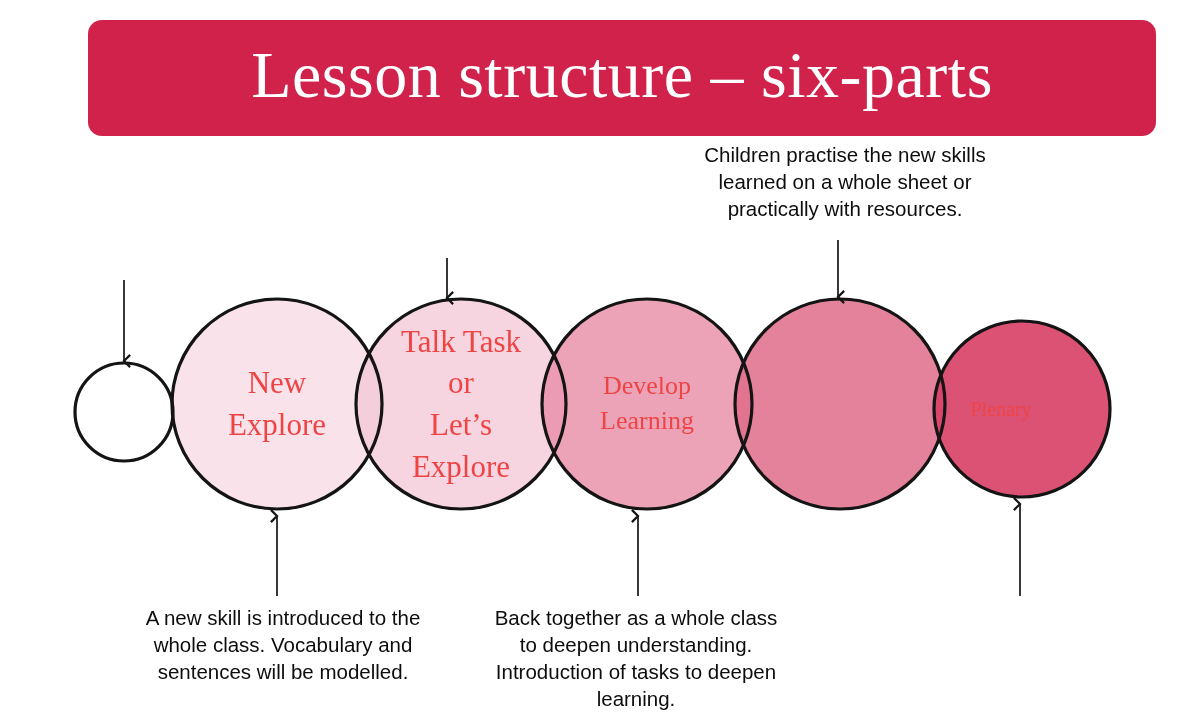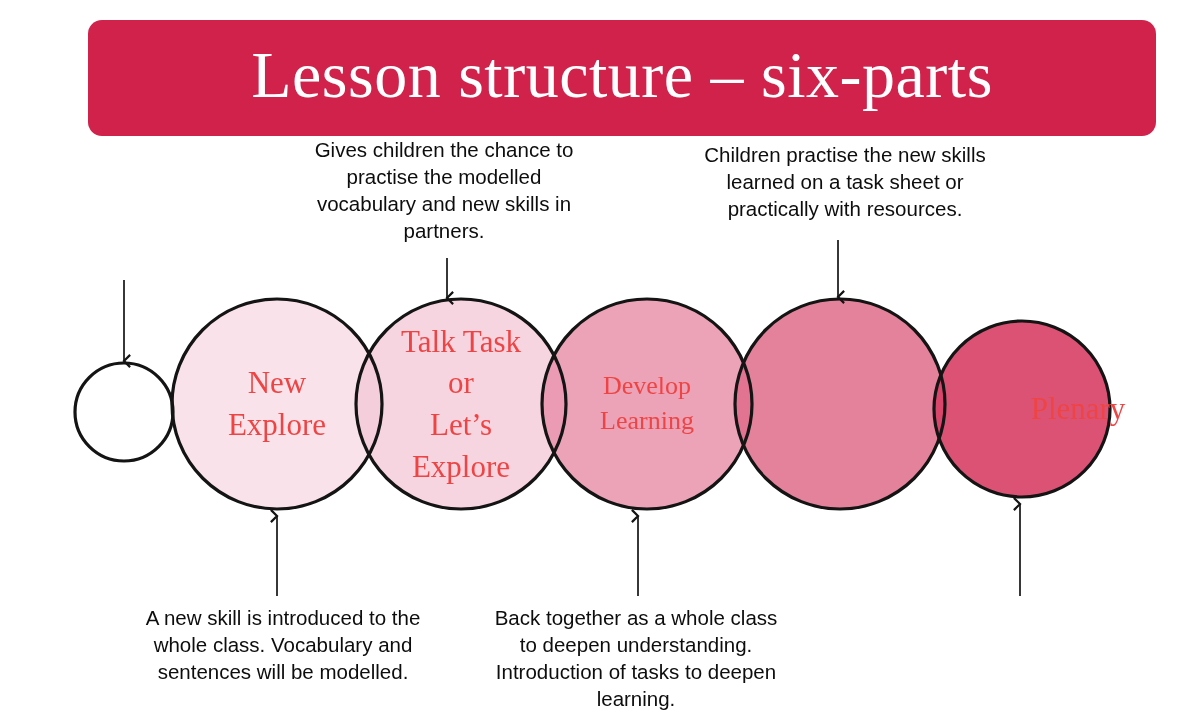--- a/index.html
+++ b/index.html
@@ -123,25 +123,24 @@
 
   <div class="circle-label" style="left:356px; top:299px; width:210px; height:210px; font-size:31px; line-height:1.34;">Talk Task
 or
 Let’s
 Explore</div>
 
   <div class="circle-label" style="left:542px; top:299px; width:210px; height:210px; font-size:26px; line-height:1.34;">Develop
 Learning</div>
 
 
-  <div class="circle-label" style="left:990px; top:321px; width:176px; height:176px; font-size:31px; line-height:1.34;">Plenary</div>
+  <div class="circle-label" style="left:913px; top:321px; width:176px; height:176px; font-size:20px; line-height:1.34;">Plenary</div>
 
 
-  <div class="annotation" style="left:296px; top:136px; width:296px;">Gives children the chance to practise the modelled vocabulary  and new skills in partners.</div>
 
-  <div class="annotation" style="left:700px; top:141px; width:290px;">Children practise the new skills learned on a task sheet or practically with resources.</div>
+  <div class="annotation" style="left:700px; top:141px; width:290px;">Children practise the new skills learned on a whole sheet or practically with resources.</div>
 
   <div class="annotation" style="left:487px; top:604px; width:298px;">Back together as a whole class to deepen understanding. Introduction of tasks to deepen learning.</div>
 
   <div class="annotation" style="left:137px; top:604px; width:292px;">A new skill is introduced to the whole class. Vocabulary and sentences will be modelled.</div>
 
 
 </div>
 
 </body></html>

